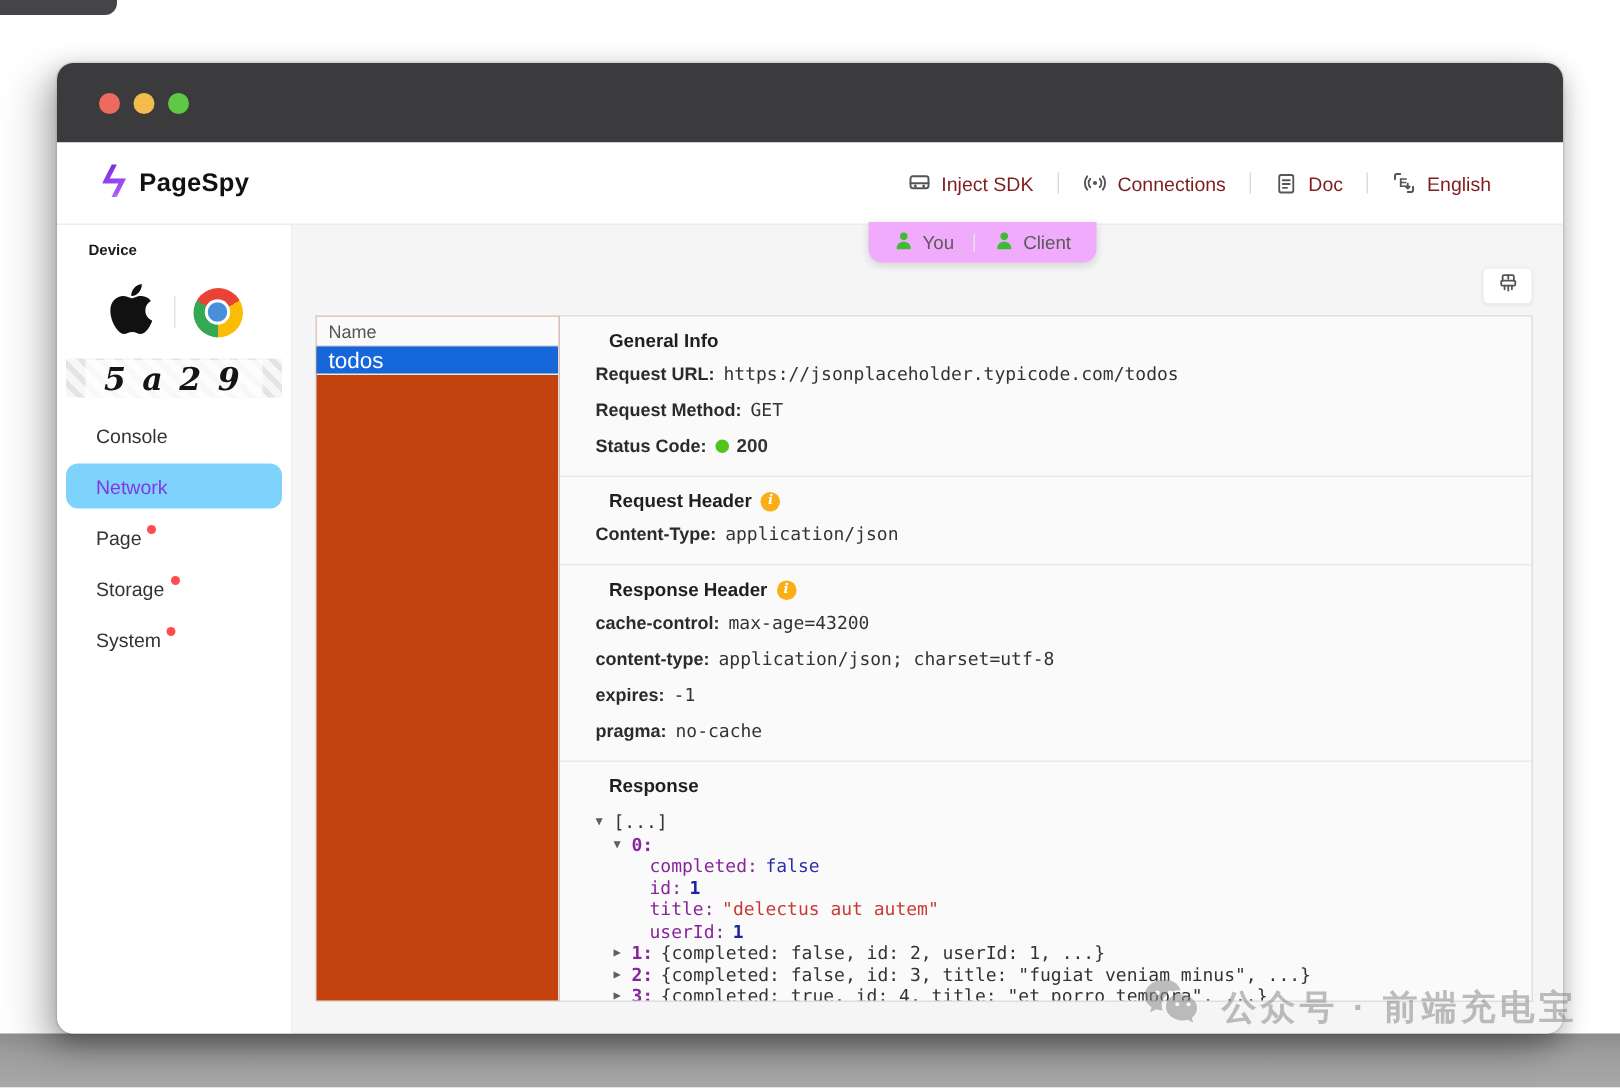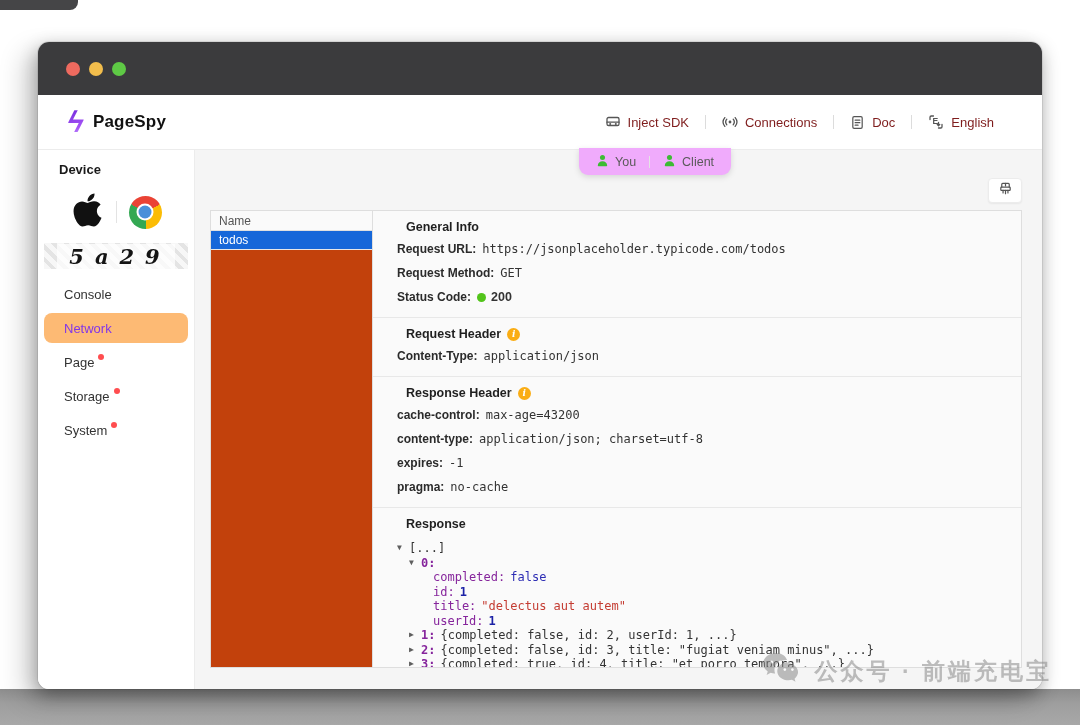--- a/index.html
+++ b/index.html
@@ -36,56 +36,56 @@
   .nav { display:flex; align-items:center; gap:0; }
   .nav-item { display:flex; align-items:center; gap:7px; font-size:13px; color:#7f1d1d; cursor:pointer; padding:0 16px; }
   .nav-sep { width:1px; height:14px; background:#dcdcdc; }
   .nav-icon svg { display:block; }
 
   
   .winbody { display:flex; height:539px; }
 
   
   .sidebar { width:157px; background:#fff; border-right:1px solid #ececec; padding-top:12px; }
-  .sidebar-title { font-size:13px; font-weight:bold; color:#1a1a1a; padding-left:21px; }
+  .sidebar-title { font-size:10px; font-weight:bold; color:#1a1a1a; padding-left:21px; }
   .device-icons { margin-top:13px; display:flex; align-items:center; justify-content:center; gap:12px; height:44px; }
   .dev-sep { width:1px; height:22px; background:#e3e3e3; }
   .chrome-icon { width:33px; height:33px; border-radius:50%; position:relative;
     background:conic-gradient(from 300deg,#ea4335 0 120deg,#fbbc05 0 240deg,#34a853 0 360deg); }
   .chrome-icon::before { content:""; position:absolute; left:50%; top:50%; width:17px; height:17px;
     transform:translate(-50%,-50%); background:#fff; border-radius:50%; }
   .chrome-icon::after { content:""; position:absolute; left:50%; top:50%; width:13px; height:13px;
     transform:translate(-50%,-50%); background:#4a90d9; border-radius:50%; }
   .device-code { margin:9px 6px 0 6px; height:26px; display:flex; align-items:center; justify-content:center;
     background:repeating-linear-gradient(45deg,#f7f7f7 0 5px,#e4e4e4 5px 9px); }
   .device-code span { font-family:"DejaVu Serif", serif; font-style:italic; font-size:21px; font-weight:bold;
     color:#141414; letter-spacing:11px; padding:0 4px 0 12px; background:rgba(255,255,255,.75); }
   .side-menu { margin-top:10px; }
   .side-item { position:relative; height:30px; margin:0 6px 4px 6px; display:flex; align-items:center;
     padding-left:20px; font-size:13px; color:#333; border-radius:8px; cursor:pointer; }
-  .side-item.active { background:#fdba74; color:#8236e8; }
+  .side-item.active { background:#7dd3fc; color:#8236e8; }
   .red-dot { width:6px; height:6px; border-radius:50%; background:#ff4d4f; margin:-10px 0 0 4px; }
 
   
   .main { position:relative; flex:1; background:#f5f5f5; }
   .tabs-pill { position:absolute; left:360px; top:-2px; height:27px; background:#f0abfc;
     border-radius:0 0 9px 9px; box-shadow:0 2px 6px rgba(0,0,0,.13); display:flex; align-items:center; padding:0 4px;margin-left:24px; }
   .tab { display:flex; align-items:center; gap:6px; font-size:12.5px; color:#5a5a5a; padding:0 13px; cursor:pointer; }
   .tab-sep { width:1px; height:12px; background:#e4e4e4; }
   .clear-btn { position:absolute; right:20px; top:28px; width:34px; height:25px; background:#fff;
     border:1px solid #ececec; border-radius:4px; box-shadow:0 1px 2px rgba(0,0,0,.06);
     display:flex; align-items:center; justify-content:center; cursor:pointer; }
 
   
   .net-panel { position:absolute; left:15px; top:60px; width:812px; height:458px;
     display:flex; border:1px solid #dedede; background:#fafafa; }
   .req-table { width:162px; background:#c2410c; border-right:1px solid #dedede; }
   .req-table-header { height:20px; background:#fafafa; border-bottom:1px solid #e0e0e0;
     display:flex; align-items:center; padding-left:8px; font-size:12px; color:#555; }
-  .req-row { height:19px; display:flex; align-items:center; padding-left:8px; font-size:12px; cursor:pointer; }
+  .req-row { height:19px; display:flex; align-items:center; padding-left:8px; font-size:15px; cursor:pointer; }
   .req-row.selected { background:#1667d9; color:#fff; border-bottom:1px solid #e8e8e8; }
 
   .detail { flex:1; overflow:hidden; }
   .section { padding:9px 14px 11px 14px; }
   .section + .section { border-top:1px solid #e8e8e8; }
   .sec-title { display:flex; align-items:center; gap:6px; font-size:12.5px; font-weight:bold; color:#1f1f1f;margin-left:19px; }
   .info-icon { width:13px; height:13px; border-radius:50%; background:#faad14; color:#fff;
     font-size:9px; font-weight:bold; display:flex; align-items:center; justify-content:center;
     font-family:"DejaVu Serif", serif; font-style:italic; }
   .kv-row { margin:6px 0 0 10px; line-height:18px; font-size:12px; display:flex; align-items:center; }

